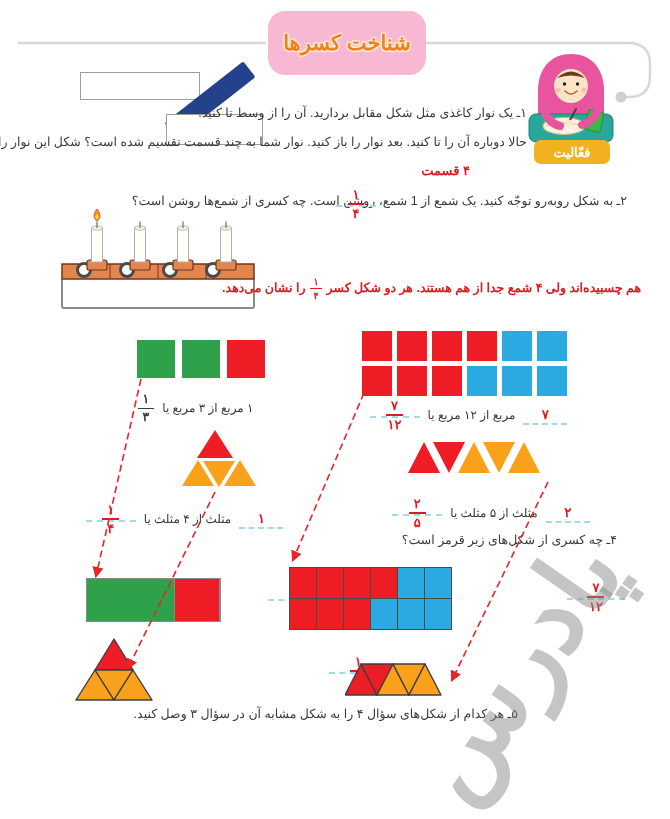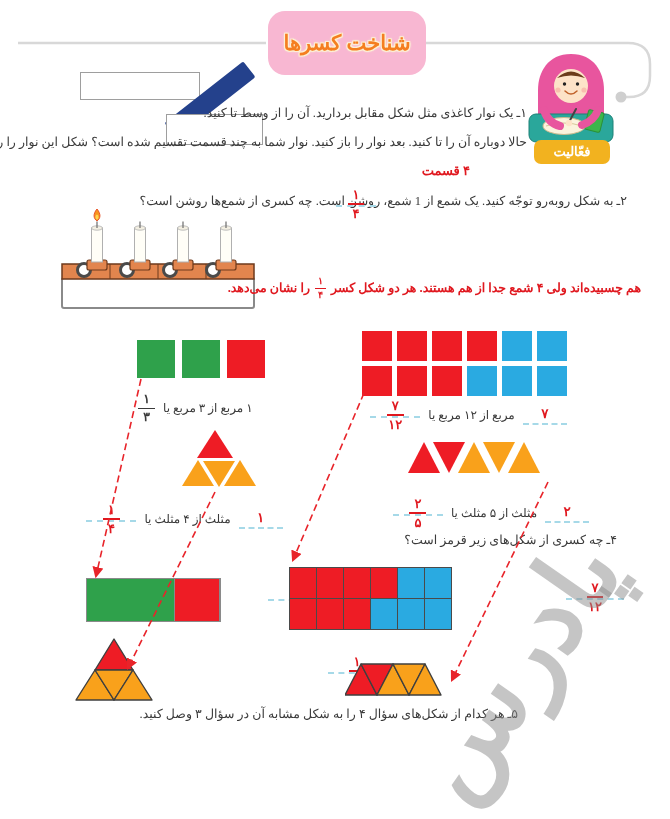--- a/index.html
+++ b/index.html
@@ -1,17 +1,17 @@
 <!DOCTYPE html>
 <html><head>
 <meta charset="utf-8">
 <style>
   html,body{margin:0;padding:0;background:#fff}
   .page{position:relative;width:670px;height:819px;background:#fff;overflow:hidden;
-        font-family:Liberation Serif, serif;color:#3a3a3a}
+        font-family:Liberation Sans, sans-serif;color:#3a3a3a}
   .abs{position:absolute}
   svg{display:block}
   .textline{position:absolute;white-space:nowrap;direction:rtl;font-size:12.5px;color:#3a3a3a;line-height:1.5}
   .red-ans{color:#e0181f;font-weight:bold}
   .title-box{position:absolute;left:268px;top:11px;width:158px;height:64px;background:#f8b7d2;
              border-radius:17px;display:flex;align-items:center;justify-content:center}
   .title{font-size:21px;font-weight:bold;color:#f57e20;direction:rtl;
          text-shadow:0 0 3px #fdf0d5,0 0 3px #fdf0d5,1px 1px 0 #fdf0d5,-1px -1px 0 #fdf0d5,1px -1px 0 #fdf0d5,-1px 1px 0 #fdf0d5}
   .activity{position:absolute;left:534px;top:140px;width:76px;height:24px;background:#f2b21f;border-radius:7px;
             color:#fff;font-weight:bold;font-size:13px;display:flex;align-items:center;justify-content:center}

